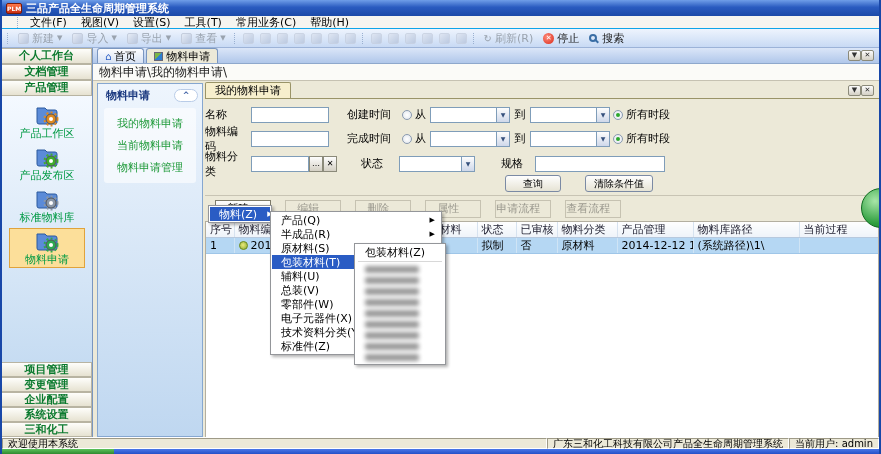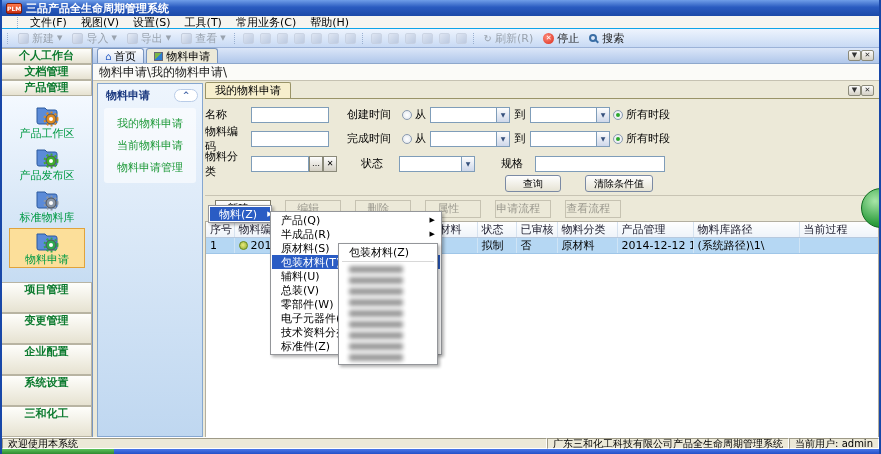--- a/index.html
+++ b/index.html
@@ -28,21 +28,21 @@
 .stopico{width:11px;height:11px;border-radius:50%;background:radial-gradient(circle at 4px 4px,#ff8a7a,#d92b1a);
  color:#fff;font-size:7px;line-height:11px;text-align:center}
 .magico{width:8px;height:8px;border:2px solid #3a6ea5;border-radius:50%;position:relative;margin-right:2px}
 .magico::after{content:"";position:absolute;width:5px;height:2px;background:#3a6ea5;right:-4px;bottom:-2px;transform:rotate(45deg)}
 
 
 .main{height:389px;display:flex}
 .sidebar{width:91px;display:flex;flex-direction:column;border-right:1px solid #7a96c0;background:#d6e6f7}
 .side-hdr{height:16px;flex:0 0 16px;background:linear-gradient(180deg,#fefefb,#e6e2d1);border:1px solid #b8b4a2;border-left:0;
  color:#0b7a2e;font-weight:bold;text-align:center;line-height:14px}
-.side-hdr.b{height:31px;flex:0 0 15px}
+.side-hdr.b{height:15px;flex:0 0 15px}
 .side-panel{flex:1;background:linear-gradient(180deg,#f4f9ff,#c6dcf2);display:flex;flex-direction:column;align-items:center;padding-top:6px;gap:2px;overflow:hidden}
 .pitem{display:flex;flex-direction:column;align-items:center;width:76px;padding:1px 0;border:1px solid transparent}
 .pitem.on{background:#fcdf9a;border:1px solid #e0a33c}
 .pitem .lbl{color:#009a44;line-height:12px}
 
 .content{flex:1;display:flex;flex-direction:column;min-width:0}
 .tabstrip{height:16px;display:flex;align-items:flex-end;background:linear-gradient(180deg,#dbe6f8,#b0c7ea);padding-left:4px;border-bottom:1px solid #8ea8cc}
 .tab{height:15px;display:flex;align-items:center;gap:3px;padding:0 7px;margin-right:2px;
  border:1px solid #7a96c0;border-bottom:0;border-radius:3px 3px 0 0;background:linear-gradient(180deg,#fdfdfe,#d7e2f4)}
 .tab.on{background:#ece9d8}
@@ -97,21 +97,21 @@
 .rowico{display:inline-block;width:9px;height:9px;border-radius:50%;background:radial-gradient(circle at 3px 3px,#eaea7a,#8aa832);
  border:1px solid #6a8a22;vertical-align:-1px;margin-right:3px}
 
 
 .menu{position:absolute;background:#fff;border:1px solid #94969a;box-shadow:2px 2px 3px rgba(0,0,0,.3);padding:1px 1px;z-index:50}
 .mi{height:14px;display:flex;align-items:center;padding:0 5px 0 9px;white-space:nowrap}
 .mi .arrow{margin-left:auto;font-size:7px;padding-left:10px}
 .mi.on{background:#2a5cc4;color:#fff}
 #m1{left:206px;top:205px;width:64px}
 #m2{left:268px;top:211px;width:172px}
-#m3{left:336px;top:243px;width:100px}
+#m3{left:352px;top:243px;width:92px}
 #m3 .sep{border-top:1px solid #d8d8d8;margin:2px 2px}
 .blur-line{height:11px;display:flex;align-items:center;padding-left:9px}
 .blur-line i{display:block;width:54px;height:7px;background:#999;border-radius:2px;filter:blur(2px)}
 
 
 .ball{position:absolute;left:859px;top:188px;width:40px;height:40px;border-radius:50%;z-index:40;
  background:radial-gradient(circle at 13px 12px,#a8e6a8,#2e9e3e 62%,#157a25);border:1px solid #0e6a1e}
 
 
 .statusbar{height:12px;display:flex;background:#ece9d8;border-top:1px solid #fff;font-size:10px}

